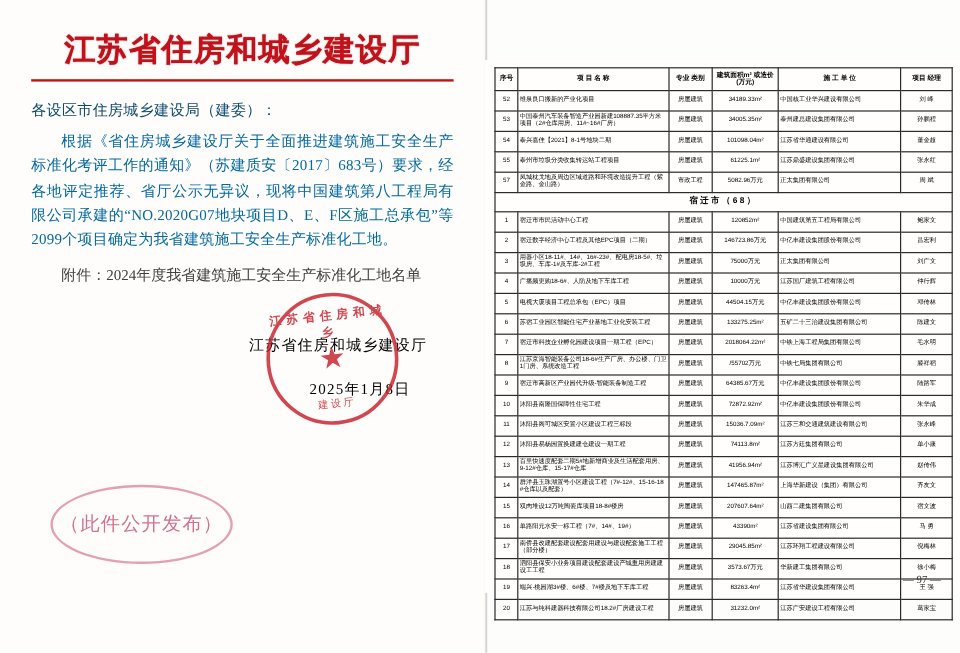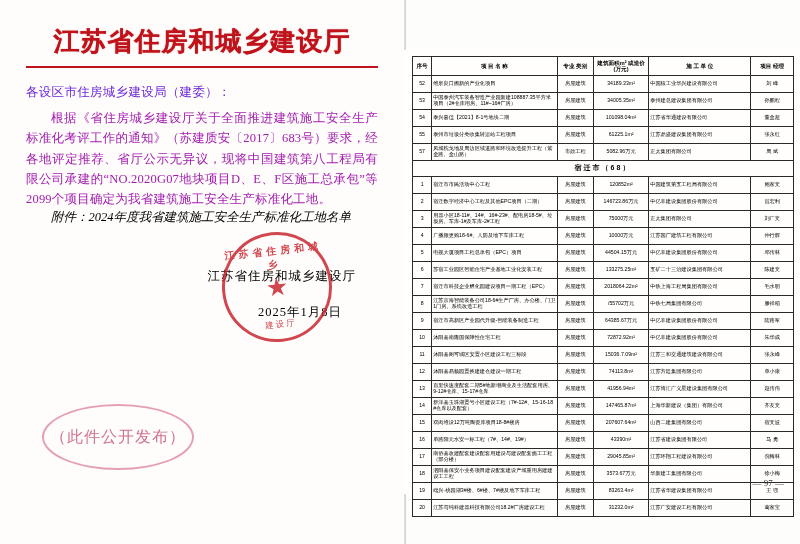--- a/index.html
+++ b/index.html
@@ -56,38 +56,38 @@
     font-size:15px;
     font-weight:bold;
     line-height:1.55;
     margin-top:16px;
     color:#000;
     letter-spacing:0.3px;
   }
   .recipient{
     font-size:12.5px;
     margin-top:16px;
-    color:#6d28d9;
+    color:#0c4a6e;
     letter-spacing:0.3px;
   }
   .para{
     font-size:12.5px;
     line-height:1.62;
     margin-top:7px;
     text-align:justify;
     text-justify:inter-ideograph;
-    color:#a21caf;
+    color:#0369a1;
     letter-spacing:0.2px;
   }
   .para.indent{ text-indent:25px; }
   .attach{
     font-size:12.5px;
+    margin-top:12px;
     text-indent:25px;
-    color:#000000;
-    font-style:italic;
+    color:#404040;
   }
   .signblock{
     margin-top:42px;
     text-align:right;
     padding-right:22px;
     position:relative;
   }
   .signline{
     font-size:12.5px;
     color:#000;

